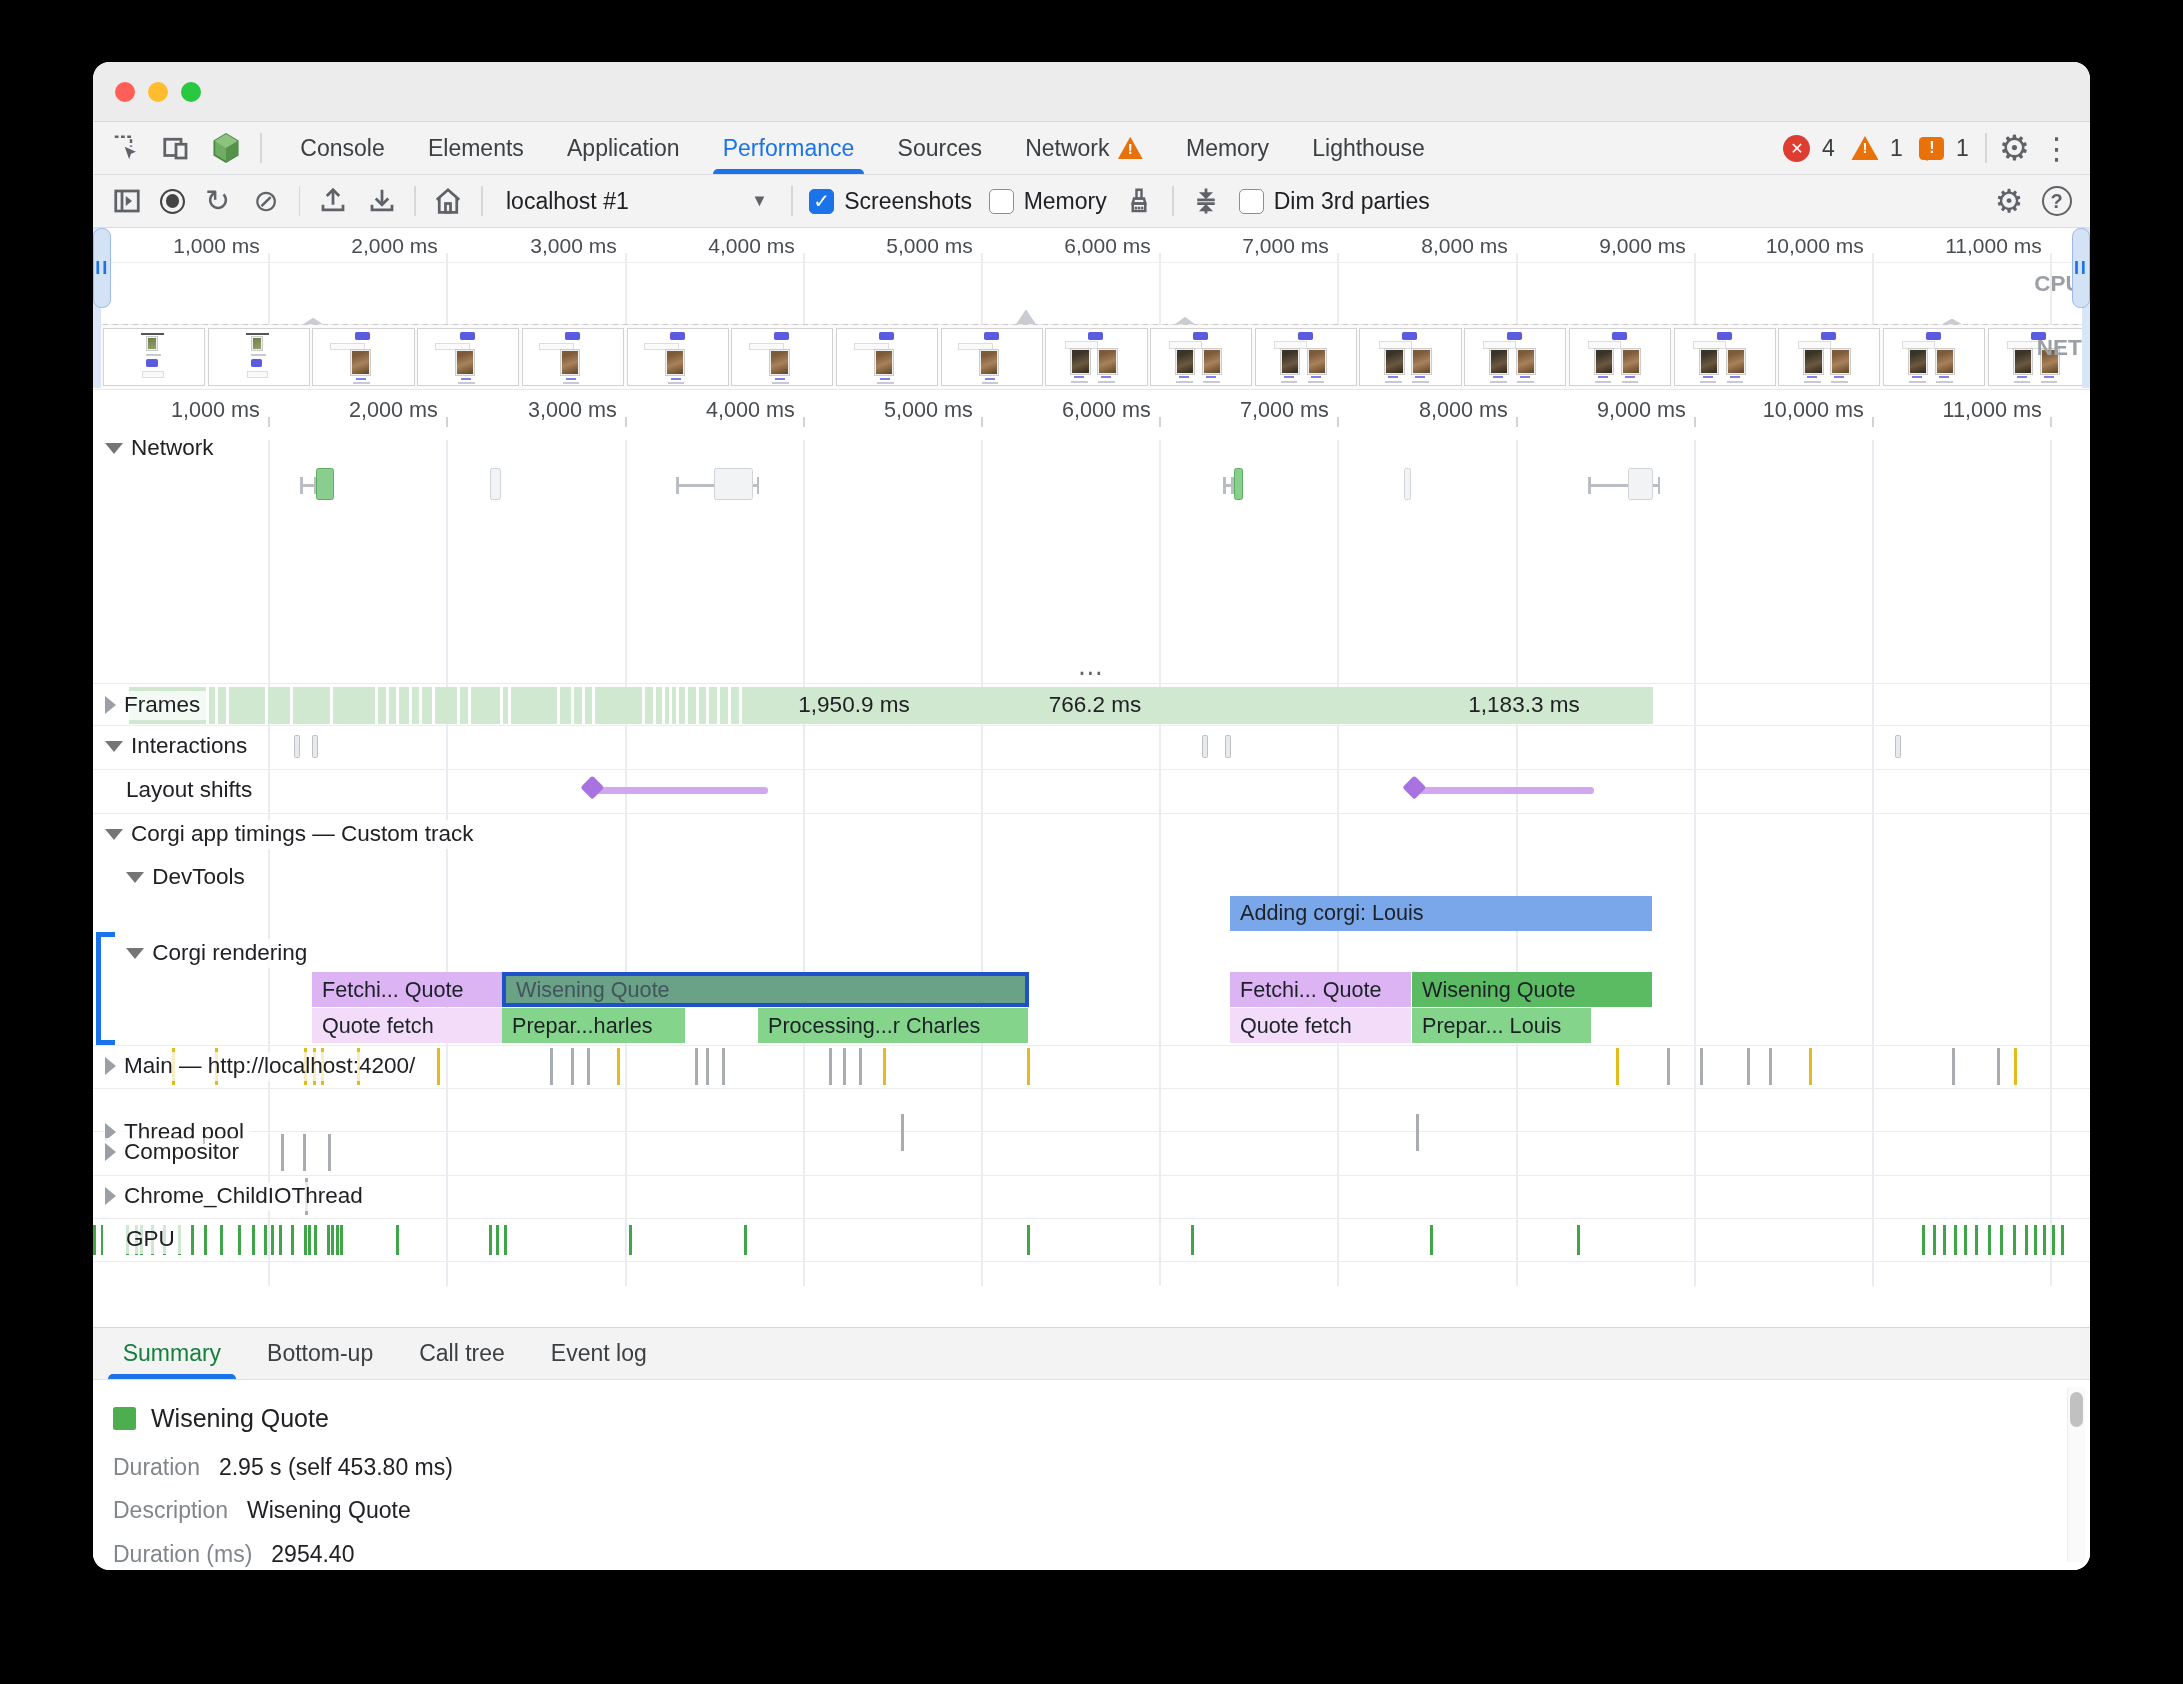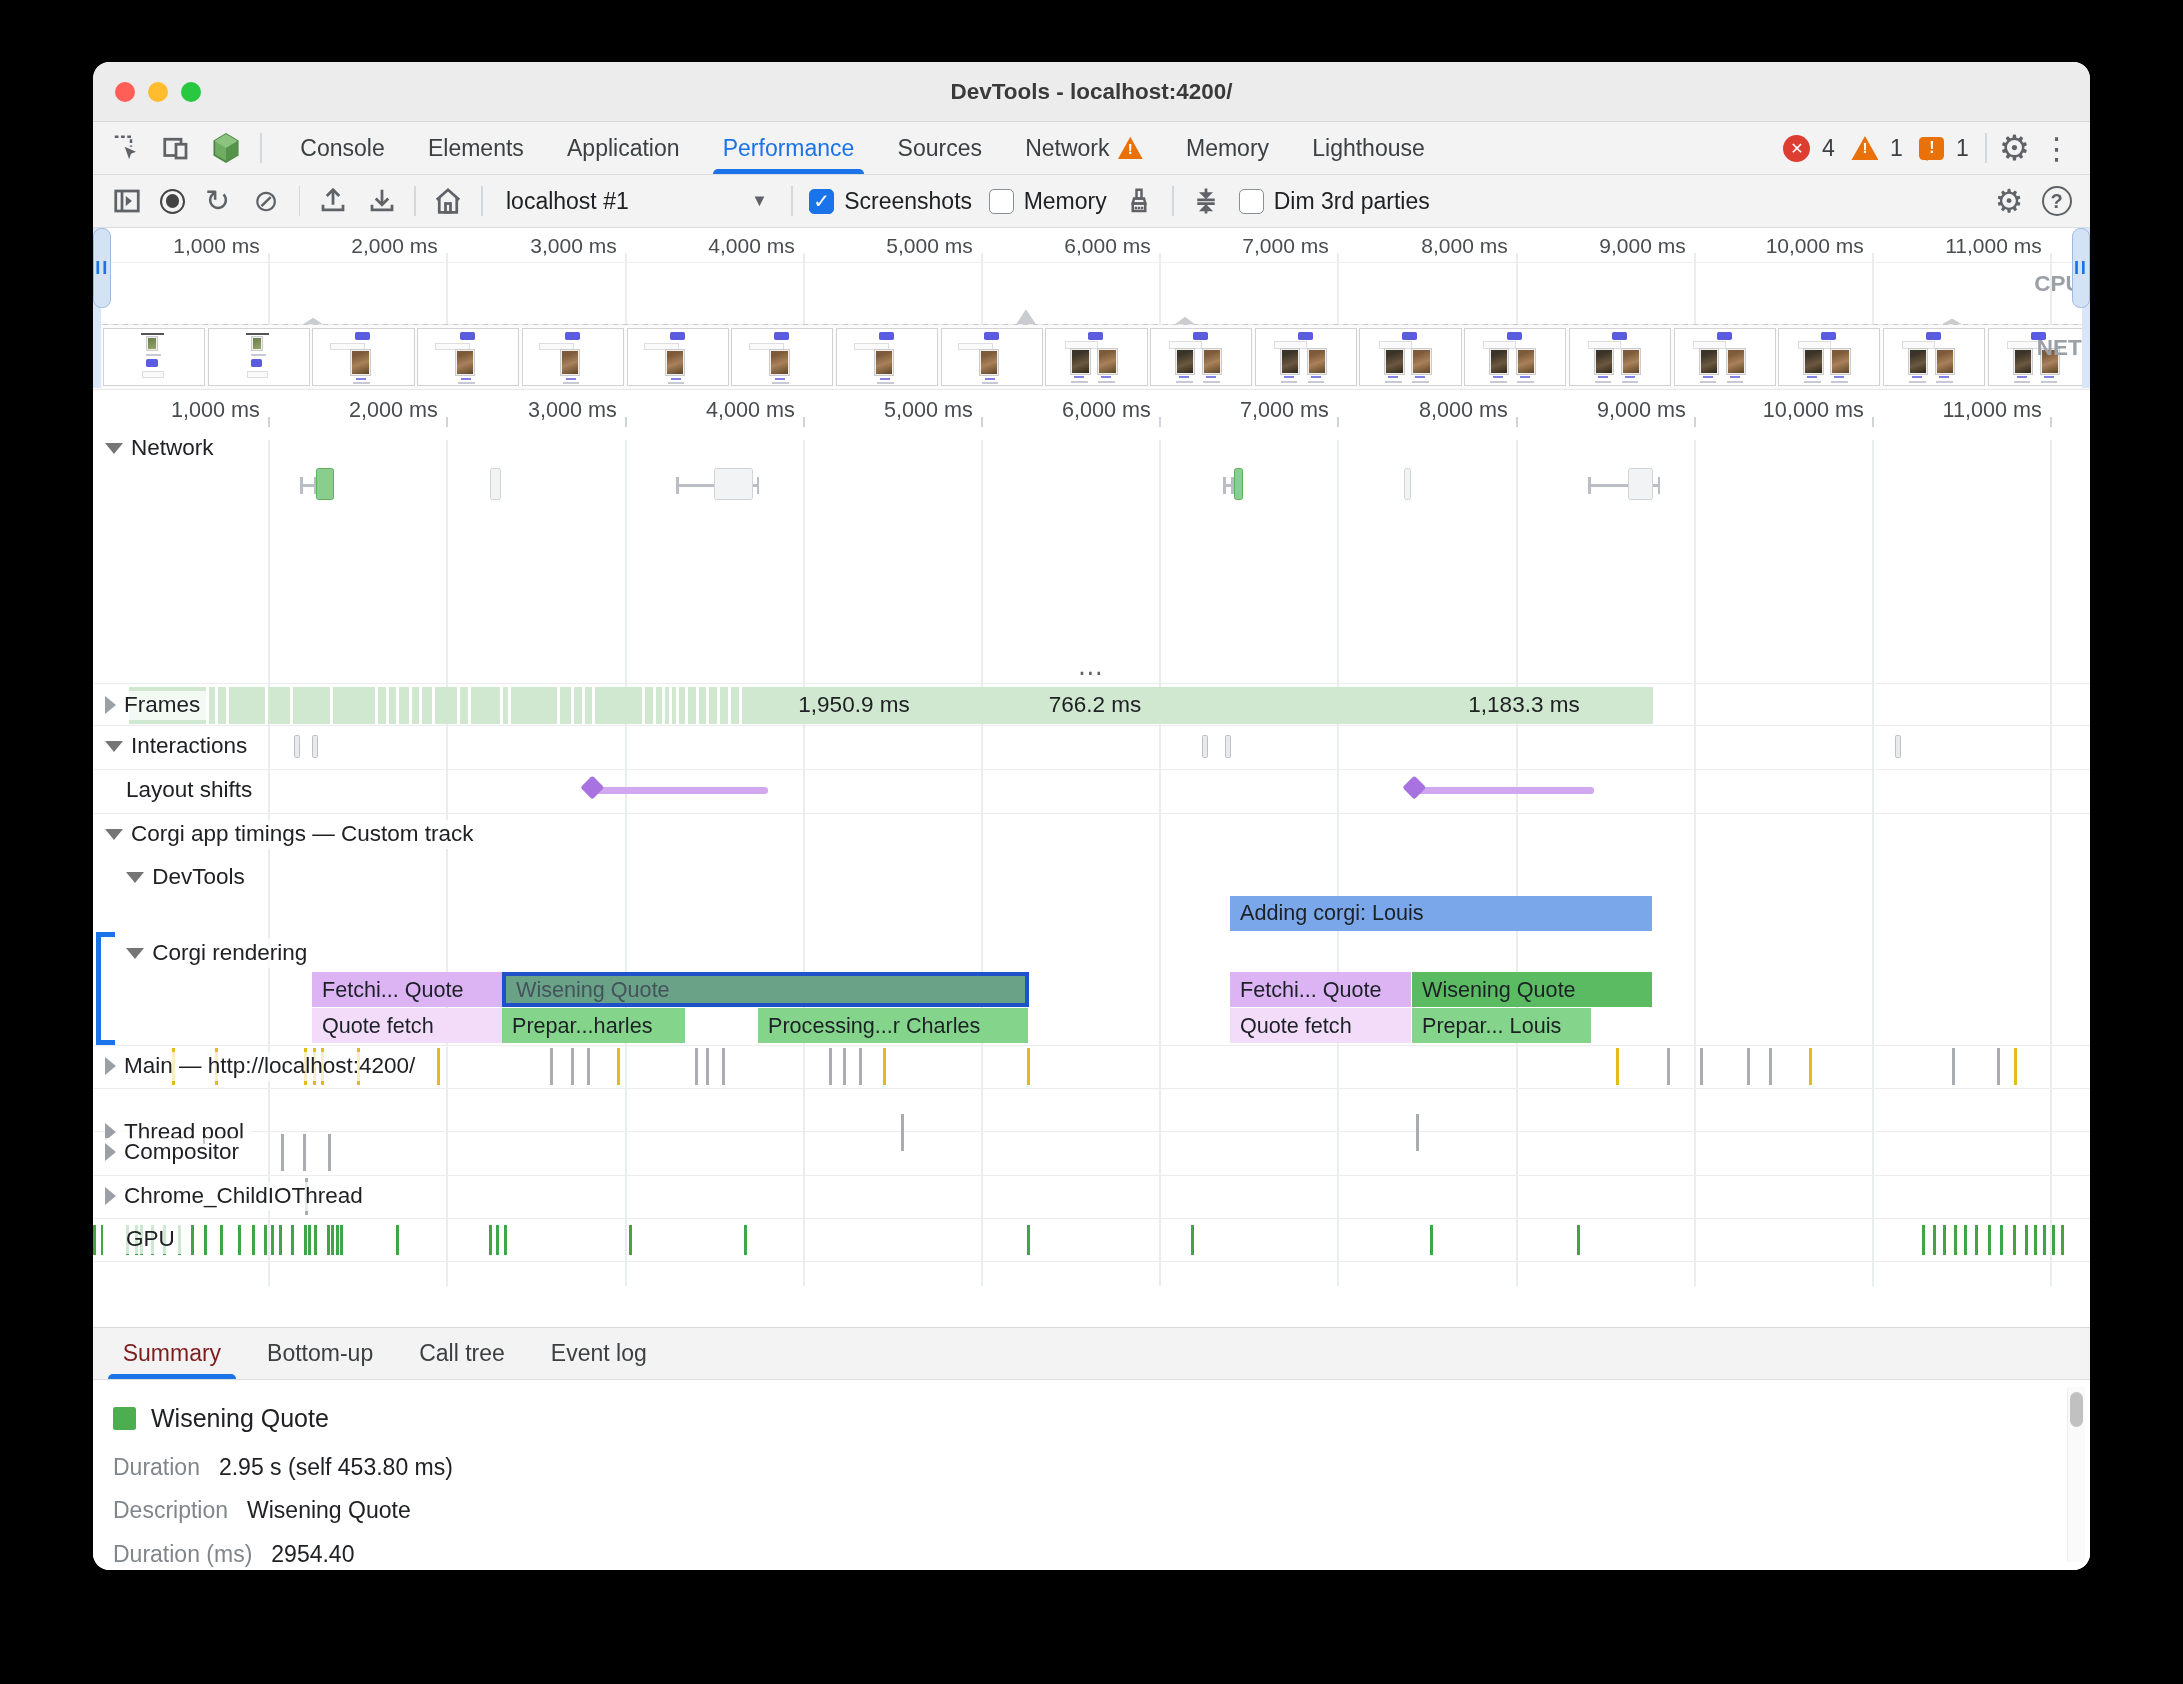--- a/index.html
+++ b/index.html
@@ -118,21 +118,21 @@
   .sel-bracket::before { top:0; } .sel-bracket::after { bottom:0; }
 
   .tick { position:absolute; width:2.5px; z-index:1; }
   .tick.y { background:#e3bb1d; }
   .tick.g { background:#a9adb2; }
   .tick.gpu { background:#3fa548; }
 
   
   .bottom-tabs { position:absolute; left:0; top:1265px; width:100%; height:53px; background:#f3f3f3; border-top:0.8px solid #d7d7d7; border-bottom:0.8px solid #e0e0e0; display:flex; align-items:center; padding-left:6.7px; }
   .btab { position:relative; height:100%; display:flex; align-items:center; padding:0 23px; font-size:23px; color:#3c4043; }
-  .btab.active { color:#7f1d1d; }
+  .btab.active { color:#15803d; }
   .btab.active::after { content:""; position:absolute; left:8.3px; right:8.3px; bottom:0; height:5px; background:#1a73e8; border-radius:5px 5px 0 0; }
   .summary { position:absolute; left:0; top:1319px; width:100%; height:189px; background:#fff; }
   .sum-head { position:absolute; left:20px; top:23px; display:flex; align-items:center; gap:15px; font-size:25px; color:#202124; }
   .swatch { width:23px; height:23px; border-radius:2.5px; }
   .sum-row { position:absolute; left:20px; display:flex; gap:19px; font-size:23px; }
   .sum-label { color:#80868b; }
   .sum-value { color:#202124; }
   .vscroll { position:absolute; right:5px; top:1325px; width:18.3px; height:175px; background:#fafafa; border-left:0.8px solid #ededed; border-radius:3.3px; }
   .vthumb { position:absolute; right:2.5px; top:5px; width:12.5px; height:35px; background:#c1c1c1; border-radius:6.7px; }
 </style>
@@ -140,21 +140,20 @@
 <body>
 
 <div class="window">
 
   <div class="titlebar">
     <div class="lights">
       <div class="light" style="background:#ff5f57"></div>
       <div class="light" style="background:#febc2e"></div>
       <div class="light" style="background:#28c840"></div>
     </div>
-    <div class="title">DevTools - localhost:4200/</div>
   </div>
 
   <div class="tabbar">
     <div class="tb-icons">
       <span class="ic">
         <svg width="30" height="30" viewBox="0 0 24 24">
             <path fill="none" stroke="#5f6368" stroke-width="2" stroke-dasharray="3 2" d="M3 3h13v8"></path>
             <path fill="#5f6368" d="M11 11l9 4-4 1.5L14.5 21z"></path>
           </svg>
       </span>

